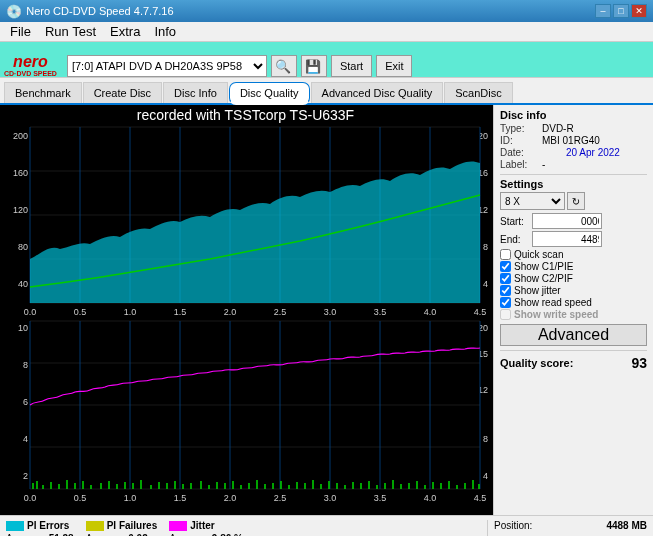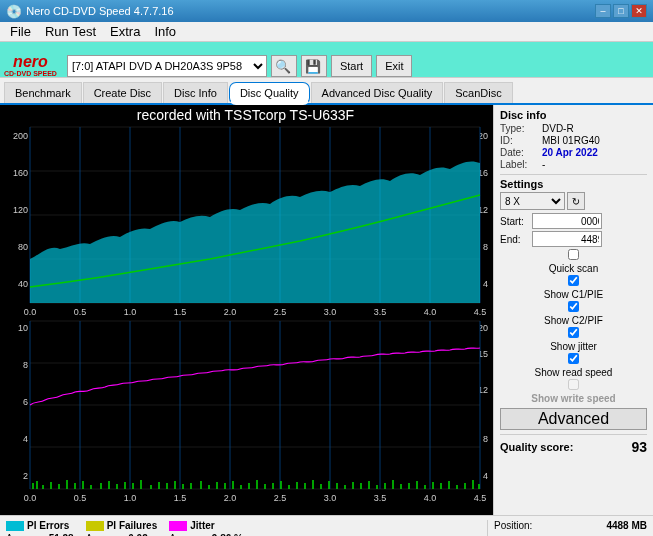--- a/index.html
+++ b/index.html
@@ -31,30 +31,30 @@
     .main { display: flex; height: 410px; }
     .chart-title { position: absolute; top: 2px; left: 0; right: 2px; text-align: center; color: white; font-size: 14px; z-index: 10; }
     
     
     .right-panel { width: 160px; background: #f0f0f0; border-left: 1px solid #ccc; padding: 4px 6px; font-size: 10px; overflow-y: auto; }
     .panel-section { margin-bottom: 4px; }
     .panel-title { font-weight: bold; font-size: 11px; margin-bottom: 2px; }
     .info-row { display: flex; gap: 4px; margin-bottom: 1px; }
     .info-label { color: #333; min-width: 38px; }
     .info-value { color: #000; font-weight: normal; }
-    .info-value.highlight { color: #0000cc; font-weight: bold; }
+    .info-value.highlight { color: #0000cc; font-weight: normal; margin-left: 24px; }
     .divider { border-top: 1px solid #ccc; margin: 3px 0; }
     .settings-label { font-weight: bold; font-size: 11px; margin-bottom: 2px; }
     .speed-row { display: flex; align-items: center; gap: 2px; margin-bottom: 3px; }
     .speed-select { width: 65px; height: 18px; font-size: 10px; border: 1px solid #999; }
     .refresh-btn { width: 18px; height: 18px; border: 1px solid #999; background: #e8e8e8; cursor: pointer; font-size: 10px; display: flex; align-items: center; justify-content: center; }
     .mb-input { width: 70px; height: 16px; font-size: 10px; border: 1px solid #999; text-align: right; padding-right: 2px; padding-left: 48px; }
     .mb-row { display: flex; align-items: center; gap: 2px; margin-bottom: 2px; }
     .mb-label { min-width: 30px; font-size: 10px; }
-    .checkbox-row { display: flex; align-items: center; gap: 3px; margin-bottom: 1px; flex-direction: column; }
+    .checkbox-row { display: flex; align-items: center; gap: 3px; margin-bottom: 1px; }
     .checkbox-row input { width: 11px; height: 11px; }
     .advanced-btn { width: 100%; height: 22px; background: #e0e0e0; border: 1px solid #999; cursor: pointer; font-size: 16px; margin-top: 3px; }
     .quality-row { display: flex; justify-content: space-between; align-items: center; margin-top: 4px; font-size: 11px; font-weight: bold; }
     .quality-value { color: #000; font-size: 14px; font-weight: bold; }
     
     
     svg { display: block; }
   </style>
 </head>
 <body>

